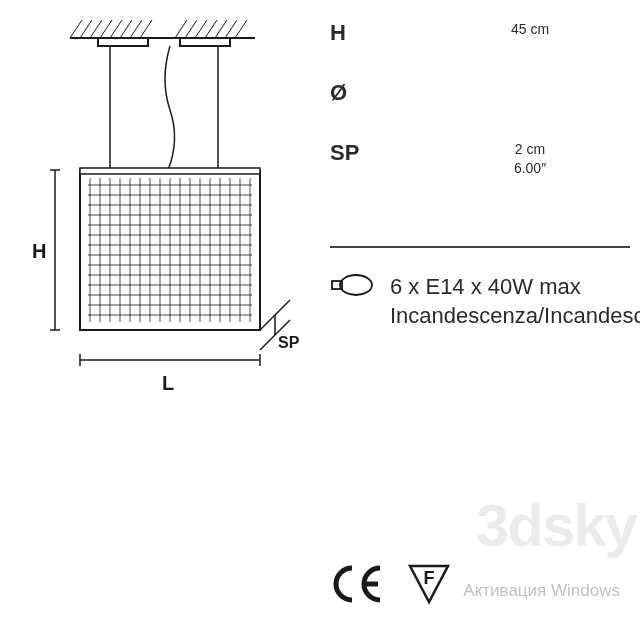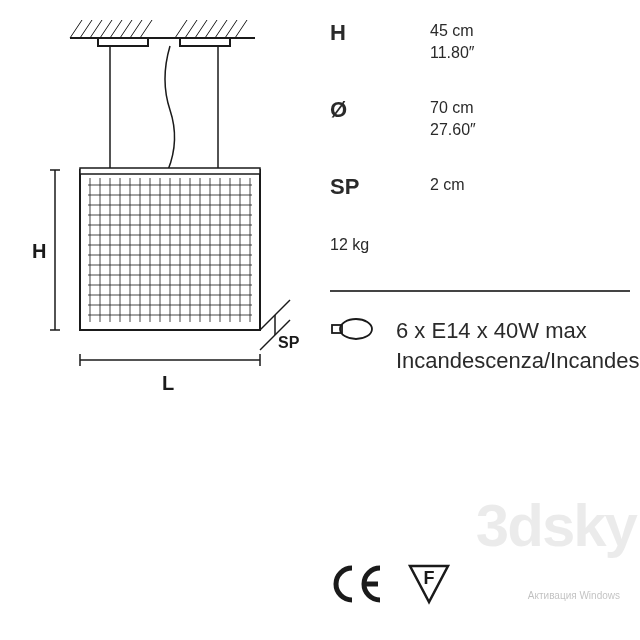--- a/index.html
+++ b/index.html
@@ -33,33 +33,34 @@
     margin-bottom: 34px;
   }
   .spec-label {
     width: 100px;
     font-weight: bold;
     font-size: 22px;
     color: #2a2a2a;
   }
   .spec-values {
     flex: 1;
-    font-size: 16px;
+    font-size: 14px;
     color: #2a2a2a;
     line-height: 1.35;
+    text-align: center;
   }
   .divider {
     border: none;
     border-top: 2px solid #444;
     margin: 10px 0 24px 0;
   }
   .bulb-row {
     display: flex;
     align-items: flex-start;
-    gap: 22px;
+    gap: 16px;
   }
   .bulb-icon svg { display:block; }
   .bulb-text {
     font-size: 22px;
     color: #2a2a2a;
     line-height: 1.35;
   }
   .certs {
     position: absolute;
     bottom: 30px;
@@ -75,21 +76,21 @@
     font-size: 60px;
     font-weight: bold;
     color: rgba(0,0,0,0.08);
     pointer-events: none;
     letter-spacing: -2px;
   }
   .winmark {
     position: absolute;
     bottom: 38px;
     right: 20px;
-    font-size: 10px;
+    font-size: 17px;
     color: rgba(0,0,0,0.25);
     text-align: right;
     line-height: 1.3;
     margin-left: 37px;
   }
   
 </style>
 </head>
 <body>
 
@@ -181,43 +182,36 @@
       <text x="258" y="328" font-size="16" font-weight="bold" fill="#1a1a1a">SP</text>
     </svg>
   </div>
 
   <div class="right">
 
     <div class="spec-row">
       <div class="spec-label">H</div>
       <div class="spec-values">
         <div>45 cm</div>
-        <div>11.80″</div>
       </div>
     </div>
 
     <div class="spec-row">
       <div class="spec-label">Ø</div>
-      <div class="spec-values">
-        <div>70 cm</div>
-        <div>27.60″</div>
-      </div>
     </div>
 
     <div class="spec-row">
       <div class="spec-label">SP</div>
       <div class="spec-values">
         <div>2 cm</div>
+        <div>6.00″</div>
       </div>
     </div>
 
     <div class="spec-row">
-      <div class="spec-values">
-        <div>12 kg</div>
-      </div>
     </div>
 
     <hr class="divider">
 
     <div class="bulb-row">
       <span class="bulb-icon">
         <svg width="44" height="26" viewBox="0 0 44 26">
           <ellipse cx="26" cy="13" rx="16" ry="10" fill="none" stroke="#1a1a1a" stroke-width="1.8"></ellipse>
           <rect x="2" y="9" width="10" height="8" fill="none" stroke="#1a1a1a" stroke-width="1.8"></rect>
         </svg>

